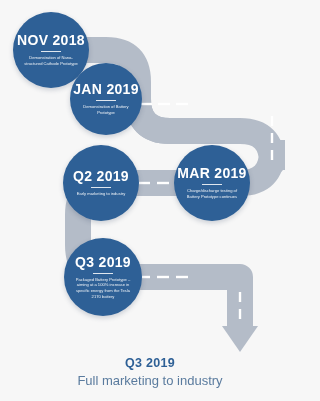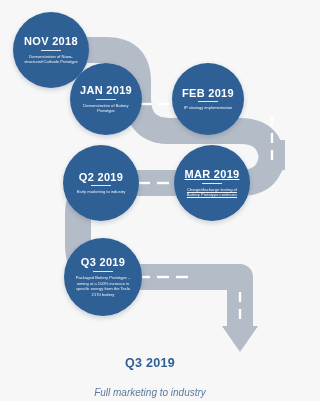--- a/index.html
+++ b/index.html
@@ -20,54 +20,54 @@
     display:flex;
     flex-direction:column;
     align-items:center;
     justify-content:center;
     text-align:center;
     box-sizing:border-box;
     box-shadow:0 2px 5px rgba(40,60,90,0.22);
     padding:4px;
   }
   .node .ttl{
-    font-size:11px;
+    font-size:14px;
     font-weight:bold;
     letter-spacing:0.3px;
     line-height:1.1;
     white-space:nowrap;
   }
   .node .rule{
     width:20px;height:1px;background:#ffffff;opacity:.85;
     margin:2.5px 0 3px 0;
   }
   .node .sub{
     font-size:4.1px;
     line-height:1.38;
     opacity:.92;
     max-width:86%;
   }
 
   #n-nov{left:13px;top:12px;width:76px;height:76px;}
   #n-jan{left:70px;top:63px;width:72px;height:72px;align-items:center;}
   #n-feb{left:172px;top:63px;width:72px;height:72px;}
   #n-q2 {left:63px;top:145px;width:76px;height:76px;text-align:right;}
-  #n-mar{left:174px;top:145px;width:76px;height:76px;text-decoration:underline;}
+  #n-mar{left:174px;top:145px;width:76px;height:76px;}
   #n-q3 {left:64px;top:238px;width:78px;height:78px;}
 
   #footer{
     position:absolute;left:0;top:356px;width:300px;
     text-align:center;
   }
   #footer .f-title{
     font-size:12.5px;font-weight:bold;color:#2e6096;
     letter-spacing:.3px;line-height:1.25;
   }
   #footer .f-sub{
-    font-size:10px;color:#5a7b9e;line-height:1.3;margin-top:14px;font-style:italic;
+    font-size:13px;color:#5a7b9e;line-height:1.3;margin-top:1px;
   }
 </style>
 </head>
 <body>
 
 <div id="roadmap">
 
   <svg id="road-svg" viewBox="0 0 300 401">
     <g>
       <path d="M 52 50
@@ -120,25 +120,20 @@
     <div class="rule"></div>
     <div class="sub">Demonstration of Nano-structured Cathode Prototype</div>
   </div>
 
   <div class="node" id="n-jan">
     <div class="ttl">JAN 2019</div>
     <div class="rule"></div>
     <div class="sub">Demonstration of Battery Prototype</div>
   </div>
 
-  <div class="node" id="n-feb">
-    <div class="ttl">FEB 2019</div>
-    <div class="rule"></div>
-    <div class="sub">IP strategy implementation</div>
-  </div>
 
   <div class="node" id="n-q2">
     <div class="ttl">Q2 2019</div>
     <div class="rule"></div>
     <div class="sub">Early marketing to industry</div>
   </div>
 
   <div class="node" id="n-mar">
     <div class="ttl">MAR 2019</div>
     <div class="rule"></div>

